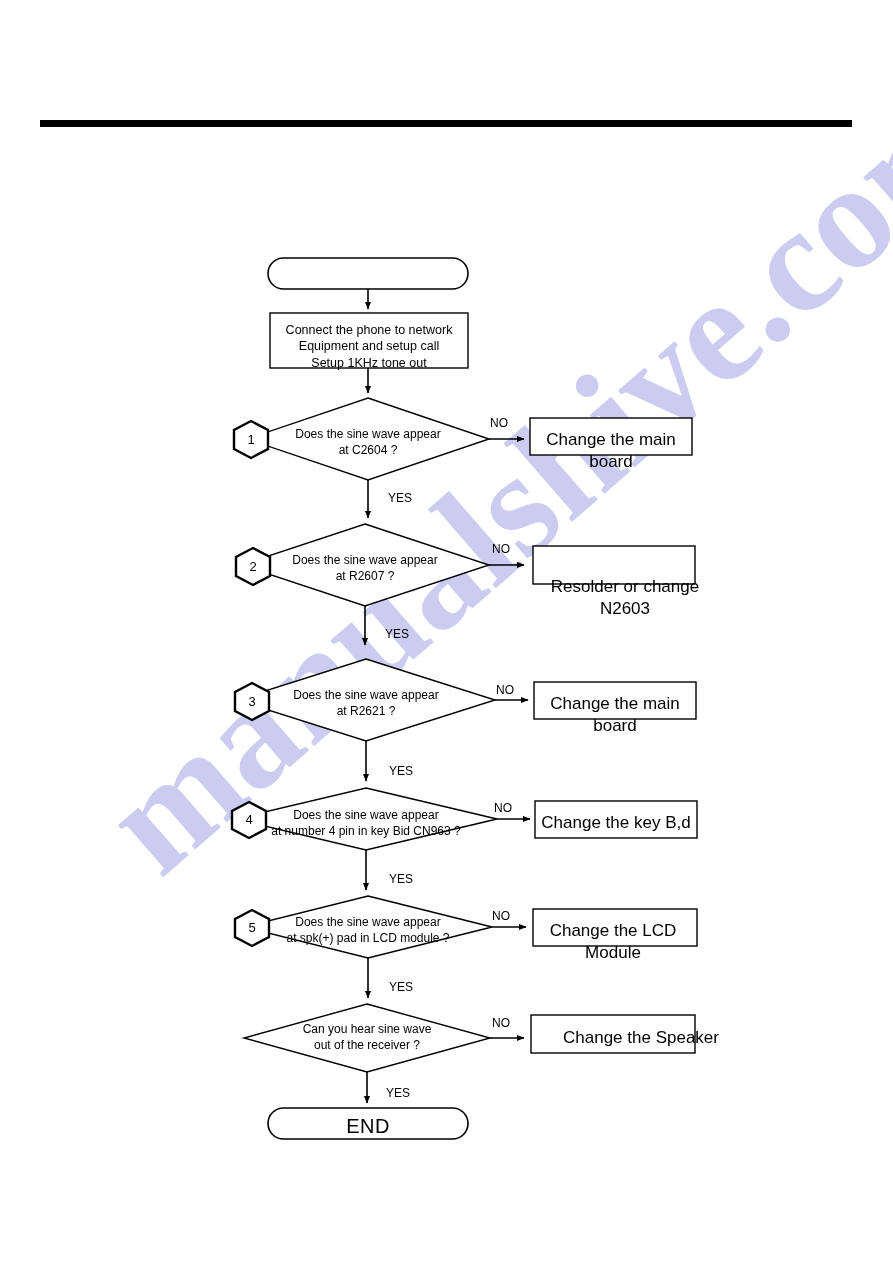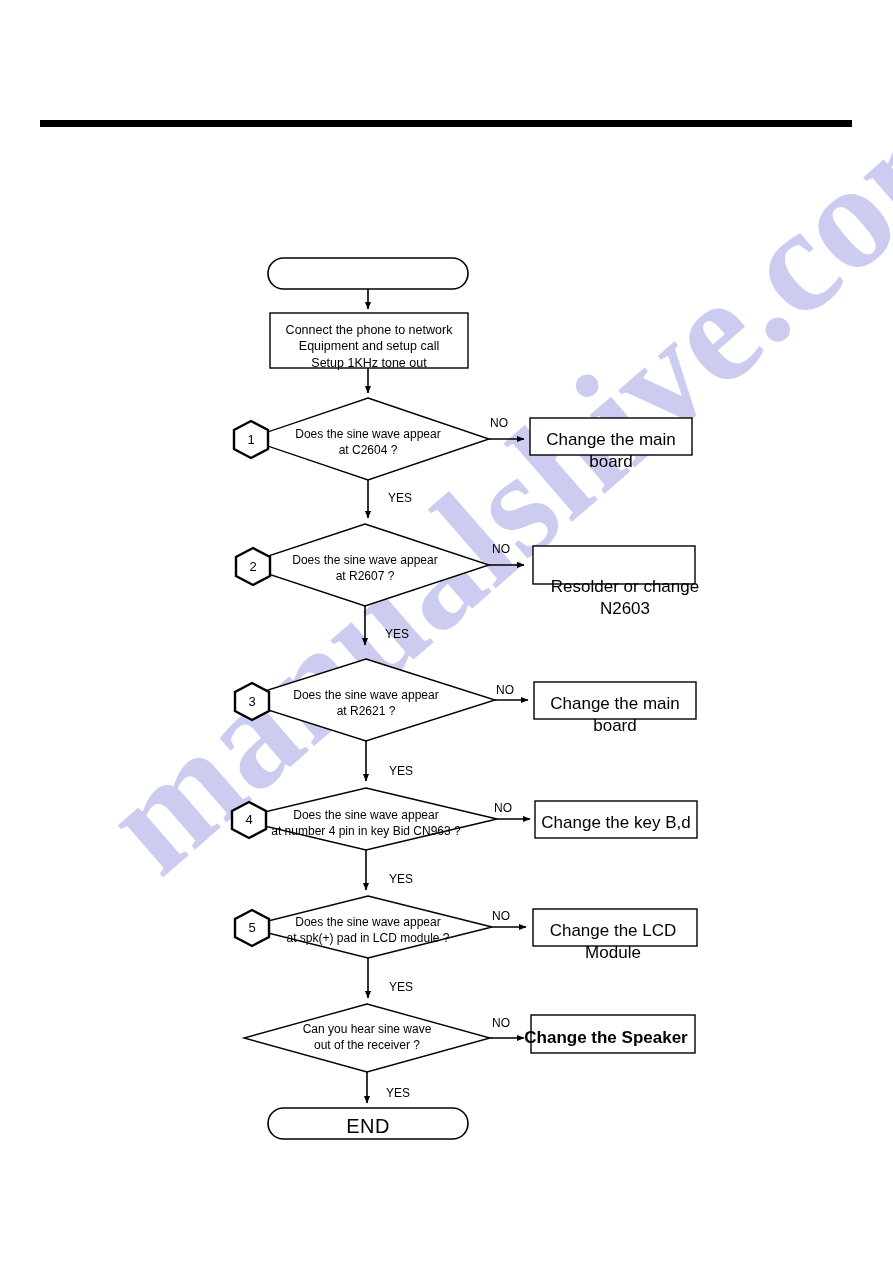--- a/index.html
+++ b/index.html
@@ -182,18 +182,18 @@
   <div class="node-text decision-text" style="left:253px; top:915px; width:230px;">Does the  sine wave appear
 at spk(+)  pad  in LCD module  ?</div>
   <div class="node-text hex-num" style="left:235px; top:920px; width:34px;">5</div>
   <div class="edge-label" style="left:492px; top:909px;">NO</div>
   <div class="node-text action-text" style="left:533px; top:920px; width:160px;">Change the LCD Module</div>
   <div class="edge-label" style="left:389px; top:980px;">YES</div>
 
   <div class="node-text decision-text" style="left:267px; top:1022px; width:200px;">Can you hear sine wave
 out of the receiver ?</div>
   <div class="edge-label" style="left:492px; top:1016px;">NO</div>
-  <div class="node-text action-text" style="left:516px; top:1027px; width:180px;font-weight:bold;">Change the Speaker</div>
+  <div class="node-text action-text" style="left:551px; top:1027px; width:180px;">Change the Speaker</div>
   <div class="edge-label" style="left:386px; top:1086px;">YES</div>
 
   <div class="node-text terminal-text" style="left:268px; top:1113px; width:200px;">END</div>
 
 </div>
 
 </body></html>

